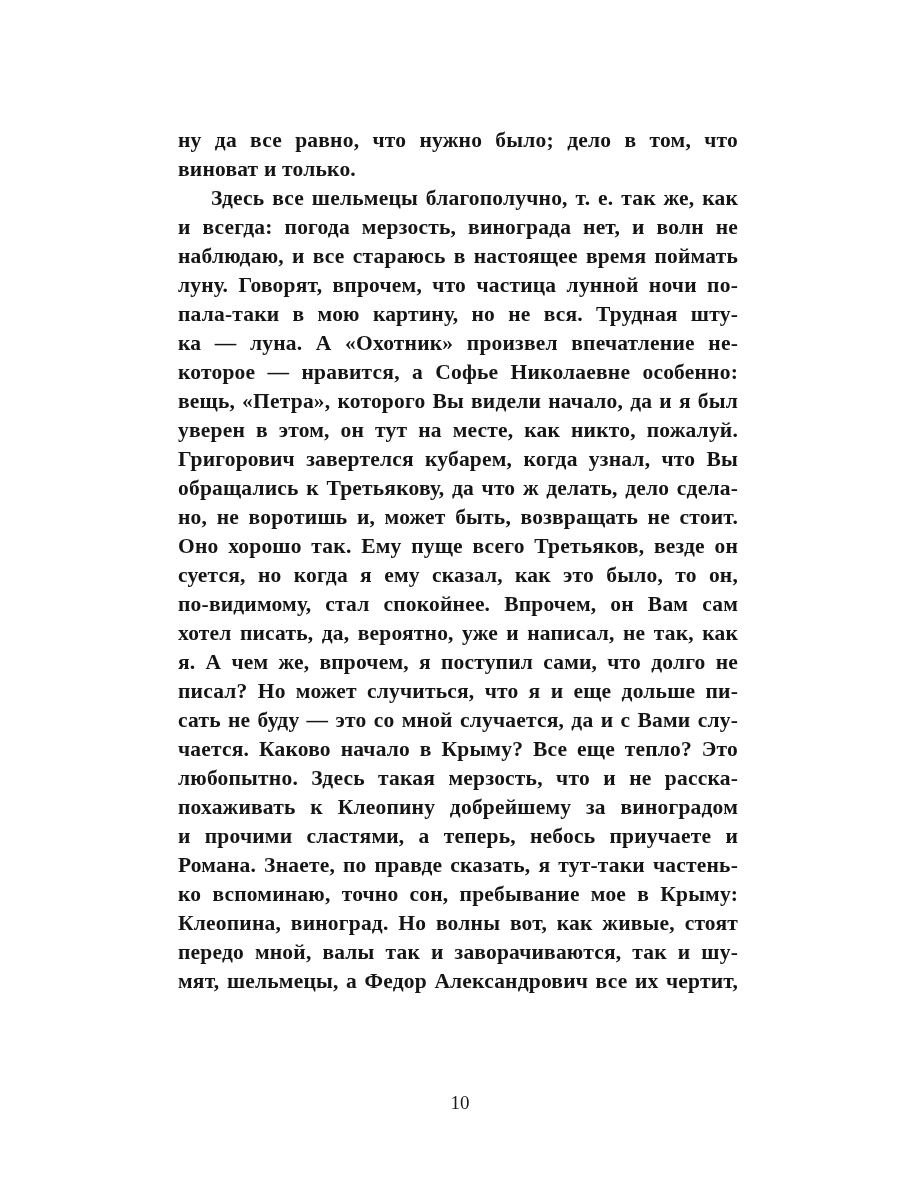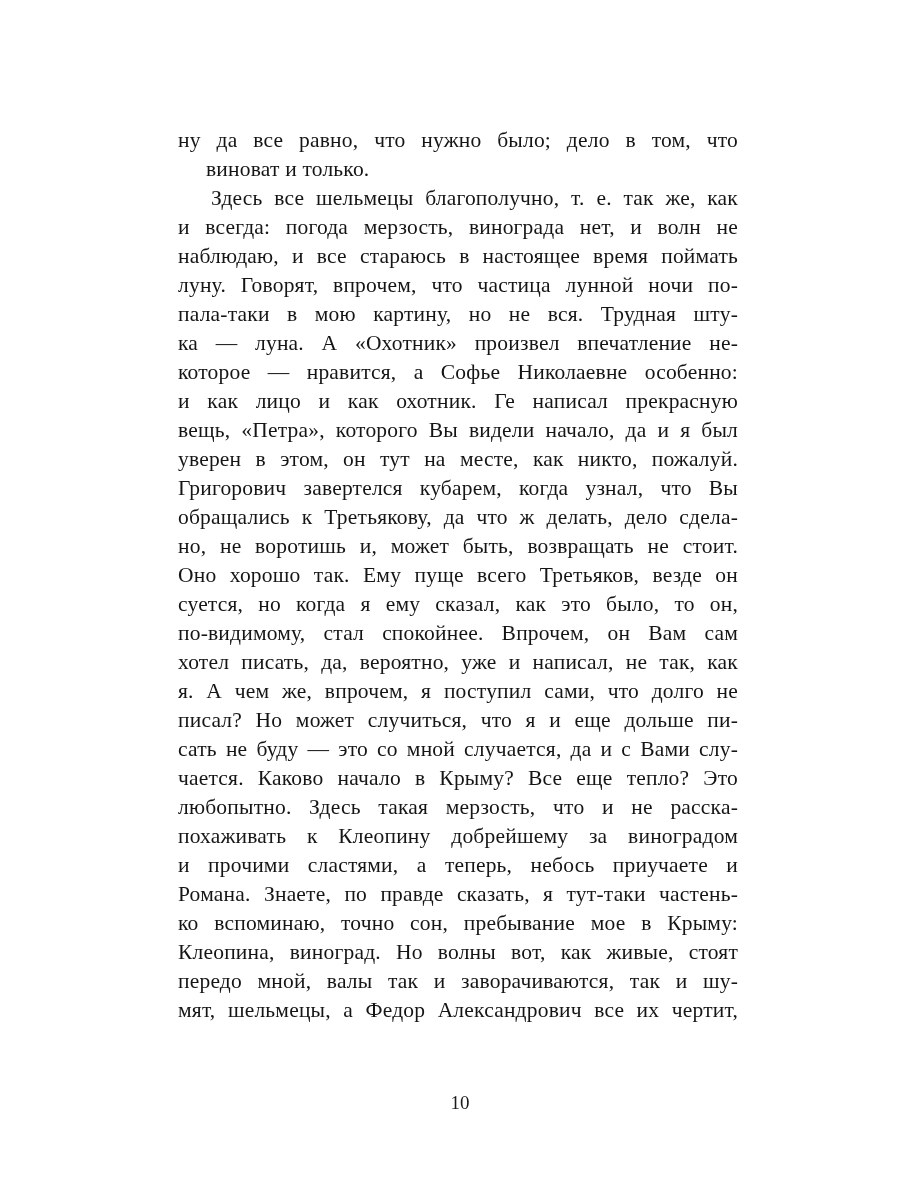--- a/index.html
+++ b/index.html
@@ -21,24 +21,24 @@
     left: 178px;
     top: 126px;
     width: 560px;
     font-size: 21.5px;
     line-height: 29px;
     letter-spacing: 0.2px;
   }
   .line {
     text-align: justify;
     text-align-last: justify;
+    font-weight: bold;
   }
   .line.para-end {
     text-align-last: left;
-    margin-left: 28px;
   }
   .line.indent {
     text-indent: 33px;
   }
   .page-number {
     position: absolute;
     left: 10px;
     top: 1092px;
     width: 900px;
     text-align: center;
@@ -53,21 +53,20 @@
   <div class="text-block">
       <div class="line">ну да все равно, что нужно было; дело в том, что</div>
       <div class="line para-end">виноват и только.</div>
       <div class="line indent">Здесь все шельмецы благополучно, т. е. так же, как</div>
       <div class="line">и всегда: погода мерзость, винограда нет, и волн не</div>
       <div class="line">наблюдаю, и все стараюсь в настоящее время поймать</div>
       <div class="line">луну. Говорят, впрочем, что частица лунной ночи по-</div>
       <div class="line">пала-таки в мою картину, но не вся. Трудная шту-</div>
       <div class="line">ка — луна. А «Охотник» произвел впечатление не-</div>
       <div class="line">которое — нравится, а Софье Николаевне особенно:</div>
-      <div class="line">и как лицо и как охотник. Ге написал прекрасную</div>
       <div class="line">вещь, «Петра», которого Вы видели начало, да и я был</div>
       <div class="line">уверен в этом, он тут на месте, как никто, пожалуй.</div>
       <div class="line">Григорович завертелся кубарем, когда узнал, что Вы</div>
       <div class="line">обращались к Третьякову, да что ж делать, дело сдела-</div>
       <div class="line">но, не воротишь и, может быть, возвращать не стоит.</div>
       <div class="line">Оно хорошо так. Ему пуще всего Третьяков, везде он</div>
       <div class="line">суется, но когда я ему сказал, как это было, то он,</div>
       <div class="line">по-видимому, стал спокойнее. Впрочем, он Вам сам</div>
       <div class="line">хотел писать, да, вероятно, уже и написал, не так, как</div>
       <div class="line">я. А чем же, впрочем, я поступил сами, что долго не</div>

